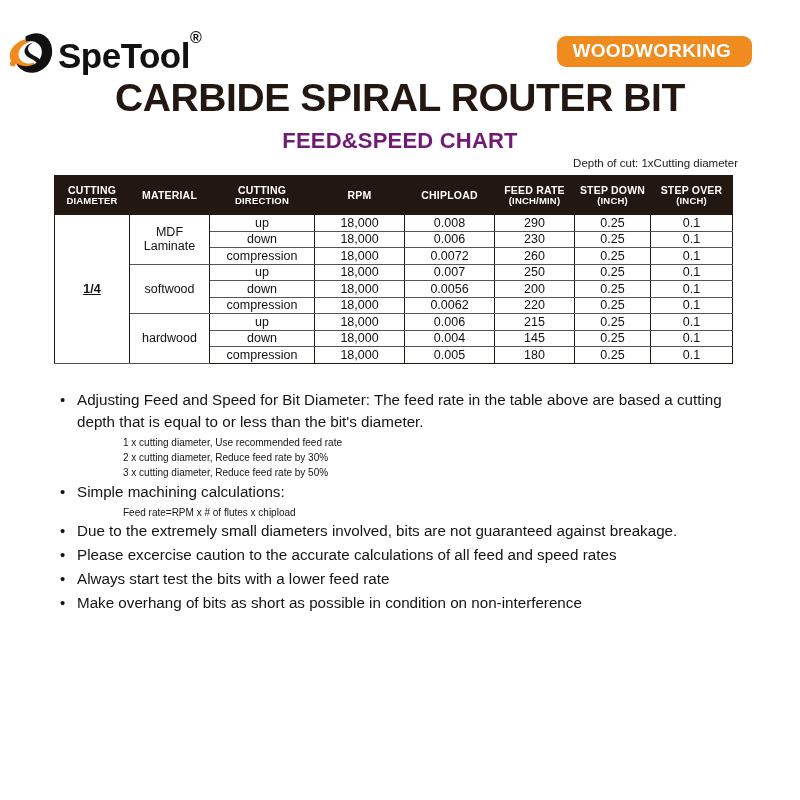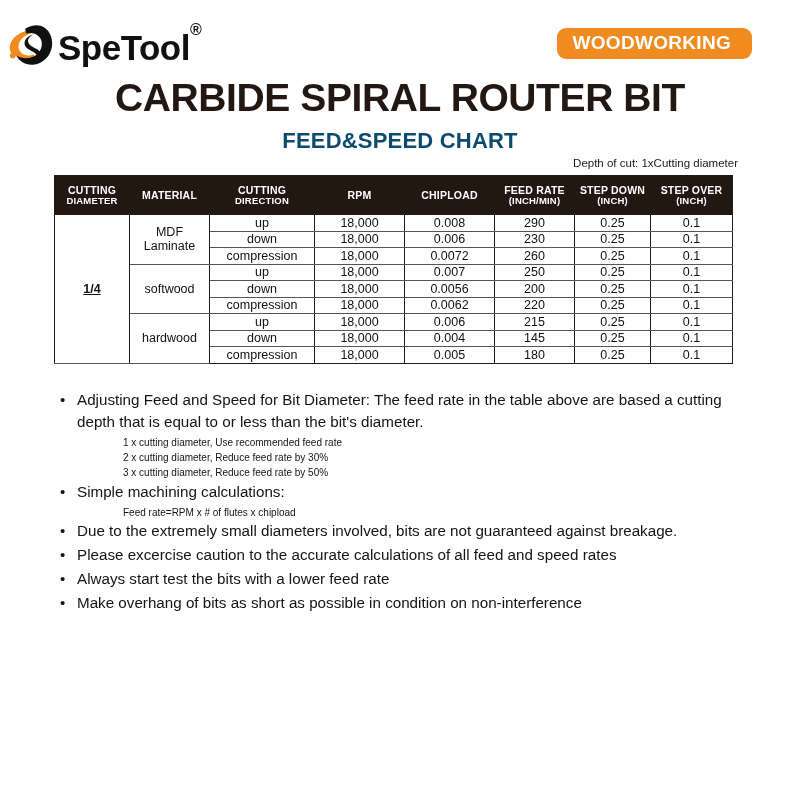--- a/index.html
+++ b/index.html
@@ -7,21 +7,21 @@
     width:800px;height:800px;
     background:#ffffff;
     font-family:"Liberation Sans", sans-serif;
     color:#1a1a1a;
     position:relative;
     overflow:hidden;
   }
 
   
   .header{
-    position:absolute;left:0;top:8px;width:800px;height:72px;
+    position:absolute;left:0;top:16px;width:800px;height:72px;
   }
   .logo-block{
     position:absolute;left:6px;top:14px;
     display:flex;align-items:center;
   }
   .logo-mark{width:48px;height:46px;display:block;}
   .logo-word{
     font-size:35px;font-weight:bold;letter-spacing:-0.5px;
     color:#111111;line-height:1;margin-left:4px;
     position:relative;top:2px;
@@ -43,21 +43,21 @@
   .main-title{
     position:absolute;left:0;top:76px;width:800px;
     text-align:center;
     font-size:39px;font-weight:bold;letter-spacing:-0.4px;
     color:#231712;
   }
   .sub-title{
     position:absolute;left:0;top:128px;width:800px;
     text-align:center;
     font-size:22px;font-weight:bold;letter-spacing:0.2px;
-    color:#0c4a6e;
+    color:#701a75;
   }
   .depth-note{
     position:absolute;right:62px;top:157px;
     font-size:11.5px;color:#1a1a1a;
   }
 
   
   .chart-table{
     position:absolute;left:54px;top:175px;
     width:678px;

